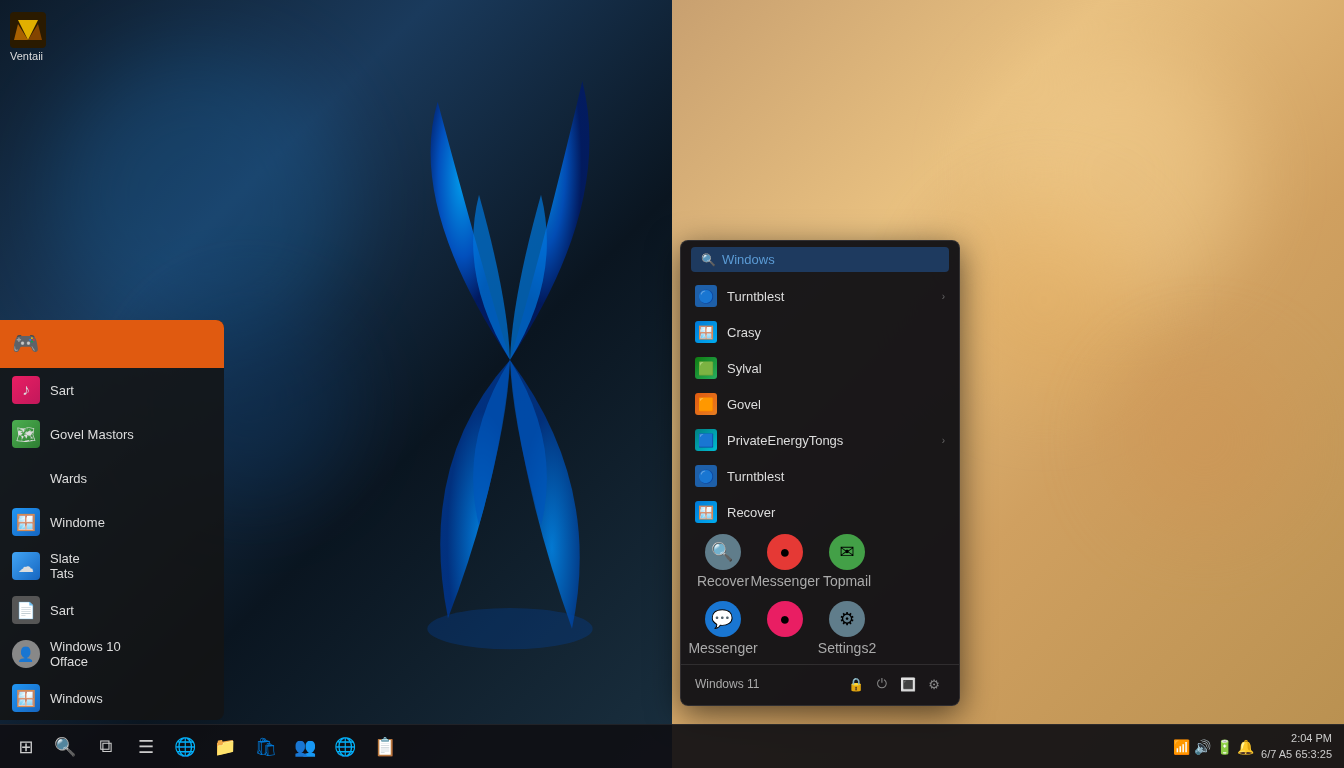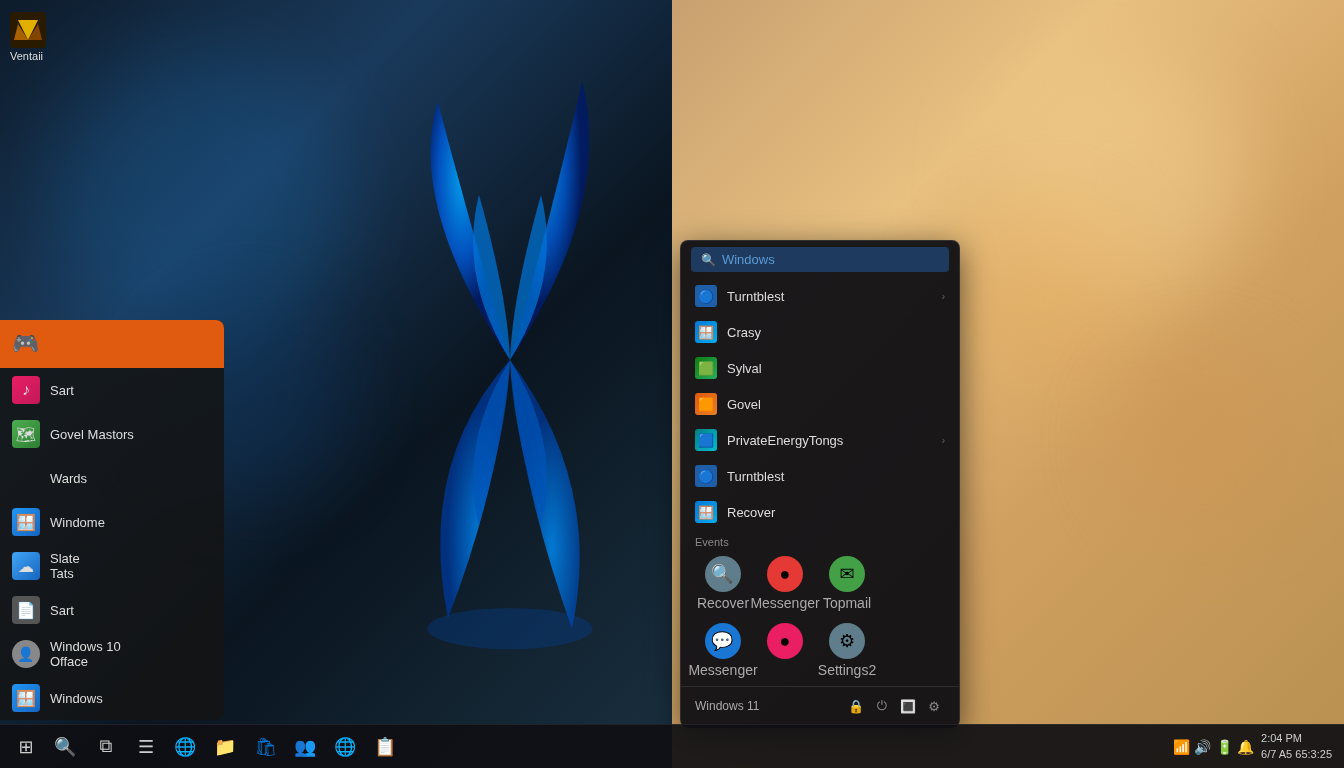--- a/index.html
+++ b/index.html
@@ -301,20 +301,21 @@
       display: flex;
       align-items: center;
       gap: 4px;
       color: #ccc;
       font-size: 14px;
     }
 
     .taskbar-time {
       color: #ccc;
       font-size: 11px;
+      text-align: right;
       line-height: 1.4;
     }
 
     
     .ventaii-logo {
       position: absolute;
       top: 12px;
       left: 10px;
       z-index: 50;
       display: flex;
@@ -500,21 +501,20 @@
     <div class="menu-item">
       <div class="menu-item-icon blue-sq">🔵</div>
       <span>Turntblest</span>
     </div>
 
     <div class="menu-item">
       <div class="menu-item-icon win-sq">🪟</div>
       <span>Recover</span>
     </div>
 
-    <div class="menu-section-label">Events</div>
     <div class="menu-apps-grid">
       <div class="menu-app-item">
         <div class="menu-app-icon app-icon-gray">🔍</div>
         <span class="menu-app-label">Recover</span>
       </div>
       <div class="menu-app-item">
         <div class="menu-app-icon app-icon-red">●</div>
         <span class="menu-app-label">Messenger</span>
       </div>
       <div class="menu-app-item">

